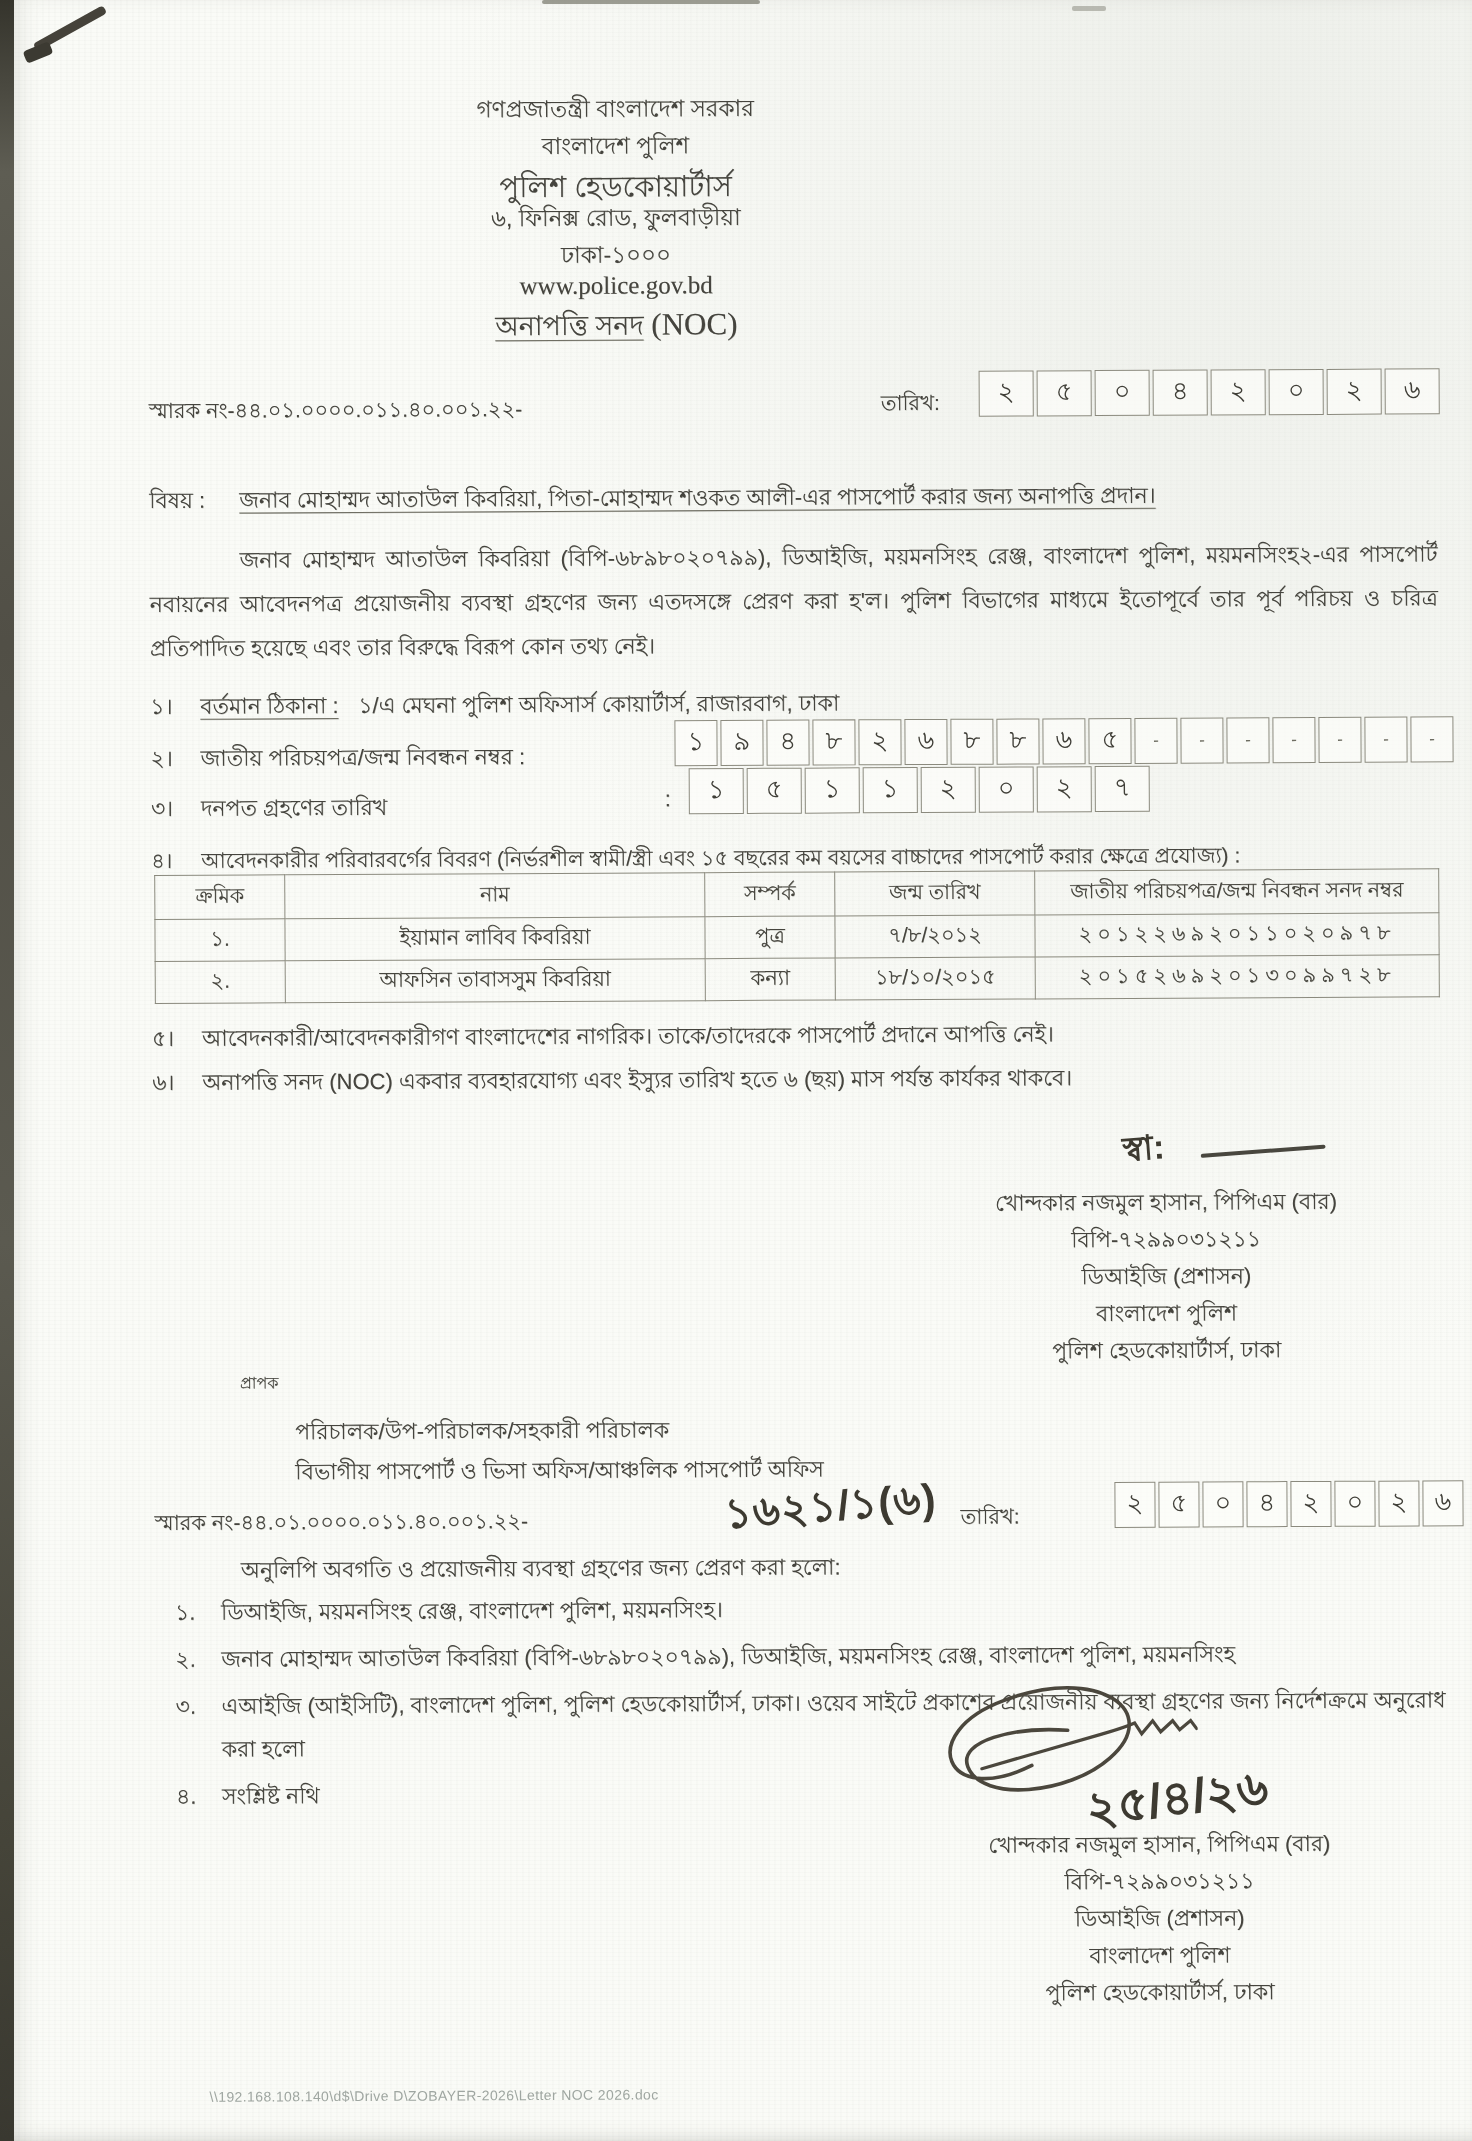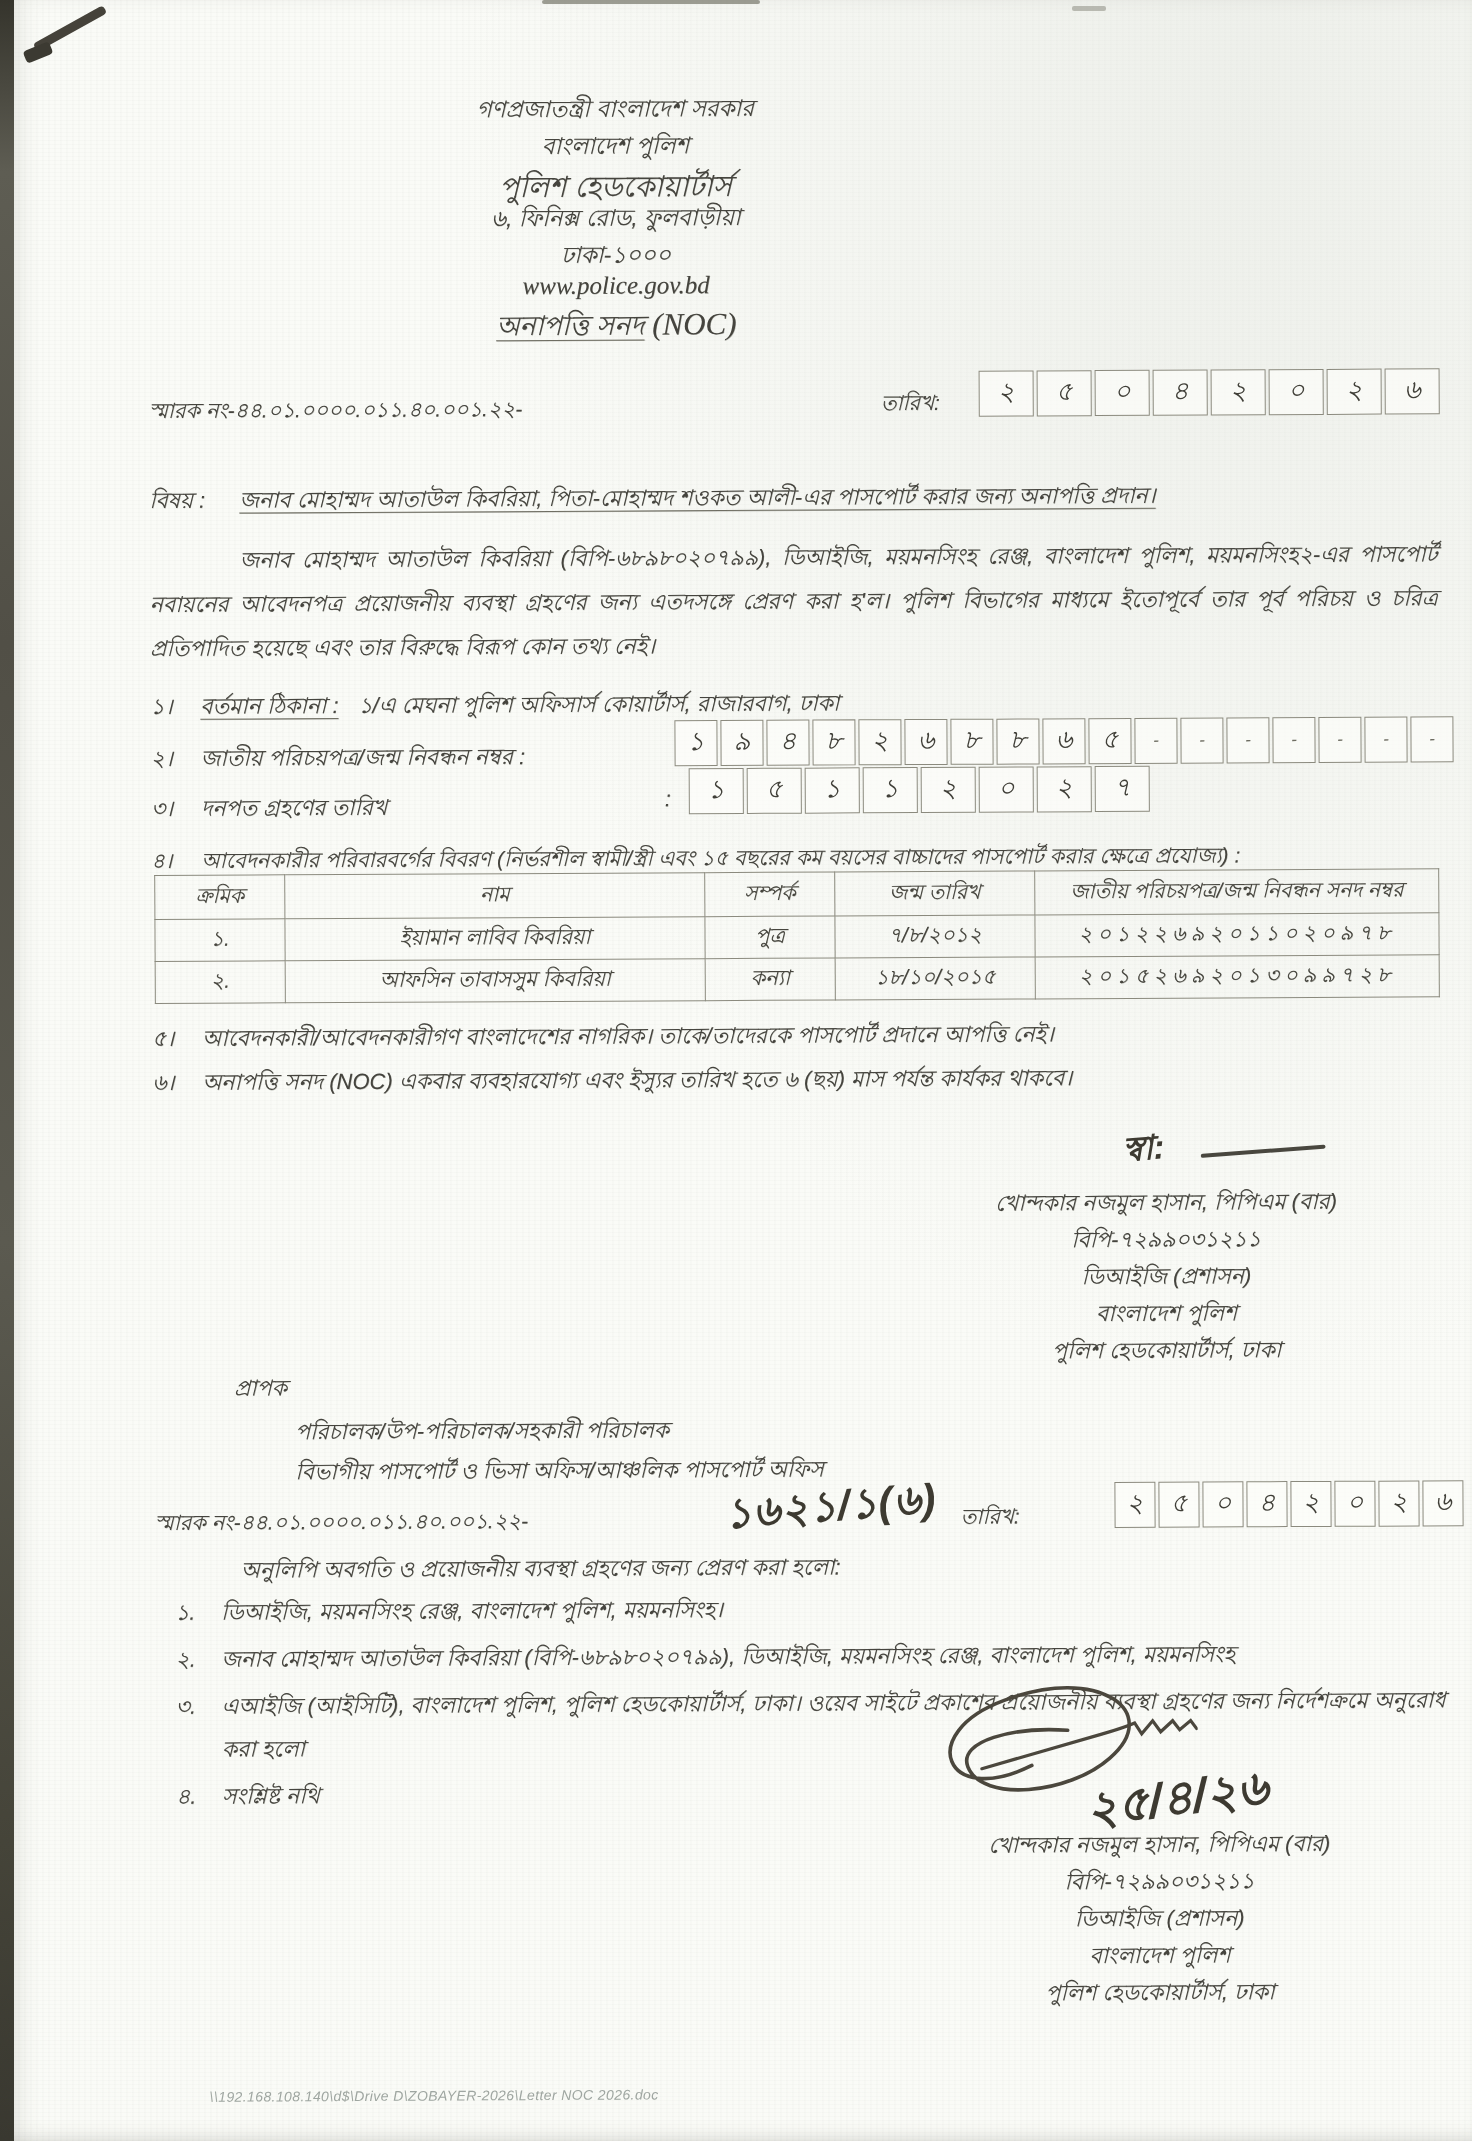--- a/index.html
+++ b/index.html
@@ -5,21 +5,20 @@
   html,body{margin:0;padding:0;background:#dedfdb;}
   .page{
     position:relative;width:1472px;height:2141px;overflow:hidden;
     font-family:"Liberation Sans","DejaVu Sans",sans-serif;color:#45443e;
     background:
       radial-gradient(ellipse at 85% 5%, rgba(225,228,222,.5), transparent 45%),
       repeating-linear-gradient(0deg, rgba(175,180,172,.05) 0 1px, rgba(255,255,255,0) 1px 4px),
       repeating-linear-gradient(90deg, rgba(175,180,172,.045) 0 2px, rgba(255,255,255,0) 2px 6px),
       #fafbf7;
     box-shadow:inset 26px 0 30px -18px rgba(95,94,82,.30), inset 0 -14px 20px -14px rgba(120,120,110,.25);
-    font-style:italic;
   }
   .tilt{position:absolute;inset:0;transform:rotate(-0.3deg);transform-origin:50% 48%;}
   .abs{position:absolute;white-space:nowrap;}
   .ctr{transform:translateX(-50%);text-align:center;}
   .ink{text-shadow:.4px .4px .6px rgba(72,70,60,.38);}
   .serif{font-family:"Liberation Serif","DejaVu Serif",serif;}
   .ul{text-decoration:underline;text-underline-offset:5px;text-decoration-color:#6f6e63;text-decoration-thickness:1.4px;}
   .bxrow{position:absolute;display:flex;gap:3px;}
   .bx{height:46px;border:1.5px solid #8b8a7e;display:flex;align-items:center;justify-content:center;
       font-size:26px;color:#403f38;background:rgba(253,254,251,.65);box-sizing:border-box;}
@@ -170,21 +169,21 @@
     <div class="abs" style="left:1200px;top:1152px;width:125px;height:4px;background:#49473f;border-radius:2px;transform:rotate(-4deg)"></div>
 
     <div class="sigblock" style="left:930px;top:1192px">
       <div class="ink">খোন্দকার নজমুল হাসান, পিপিএম (বার)</div>
       <div class="ink">বিপি-৭২৯৯০৩১২১১</div>
       <div class="ink">ডিআইজি (প্রশাসন)</div>
       <div class="ink">বাংলাদেশ পুলিশ</div>
       <div class="ink">পুলিশ হেডকোয়ার্টার্স, ঢাকা</div>
     </div>
 
-    <div class="abs ink" style="left:232px;top:1368px;font-size:22px">প্রাপক</div>
+    <div class="abs ink" style="left:238px;top:1368px;font-size:16px">প্রাপক</div>
     <div class="abs ink" style="left:293px;top:1412px;font-size:22px">পরিচালক/উপ-পরিচালক/সহকারী পরিচালক</div>
     <div class="abs ink" style="left:293px;top:1452px;font-size:22px">বিভাগীয় পাসপোর্ট ও ভিসা অফিস/আঞ্চলিক পাসপোর্ট অফিস</div>
 
     <div class="abs ink" style="left:152px;top:1504px;font-size:21px">স্মারক নং-৪৪.০১.০০০০.০১১.৪০.০০১.২২-</div>
     <div class="abs hand" style="left:722px;top:1474px;font-size:42px;transform:rotate(-4deg);letter-spacing:1px">১৬২১/১(৬)</div>
     <div class="abs ink" style="left:958px;top:1502px;font-size:21px">তারিখ:</div>
     <div class="bxrow" style="left:1112px;top:1484px">
       <span class="bx w41">২</span>
       <span class="bx w41">৫</span>
       <span class="bx w41">০</span>

